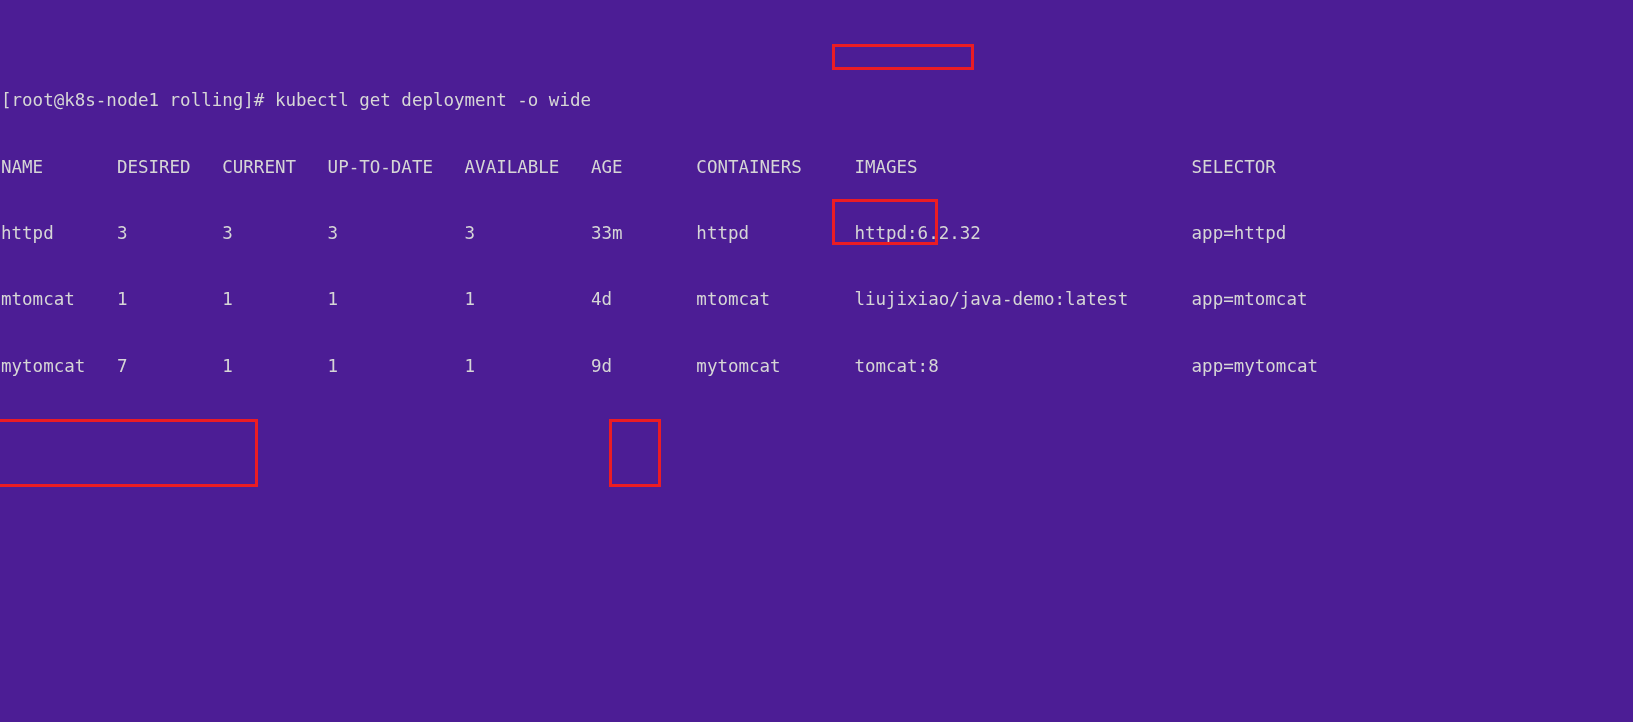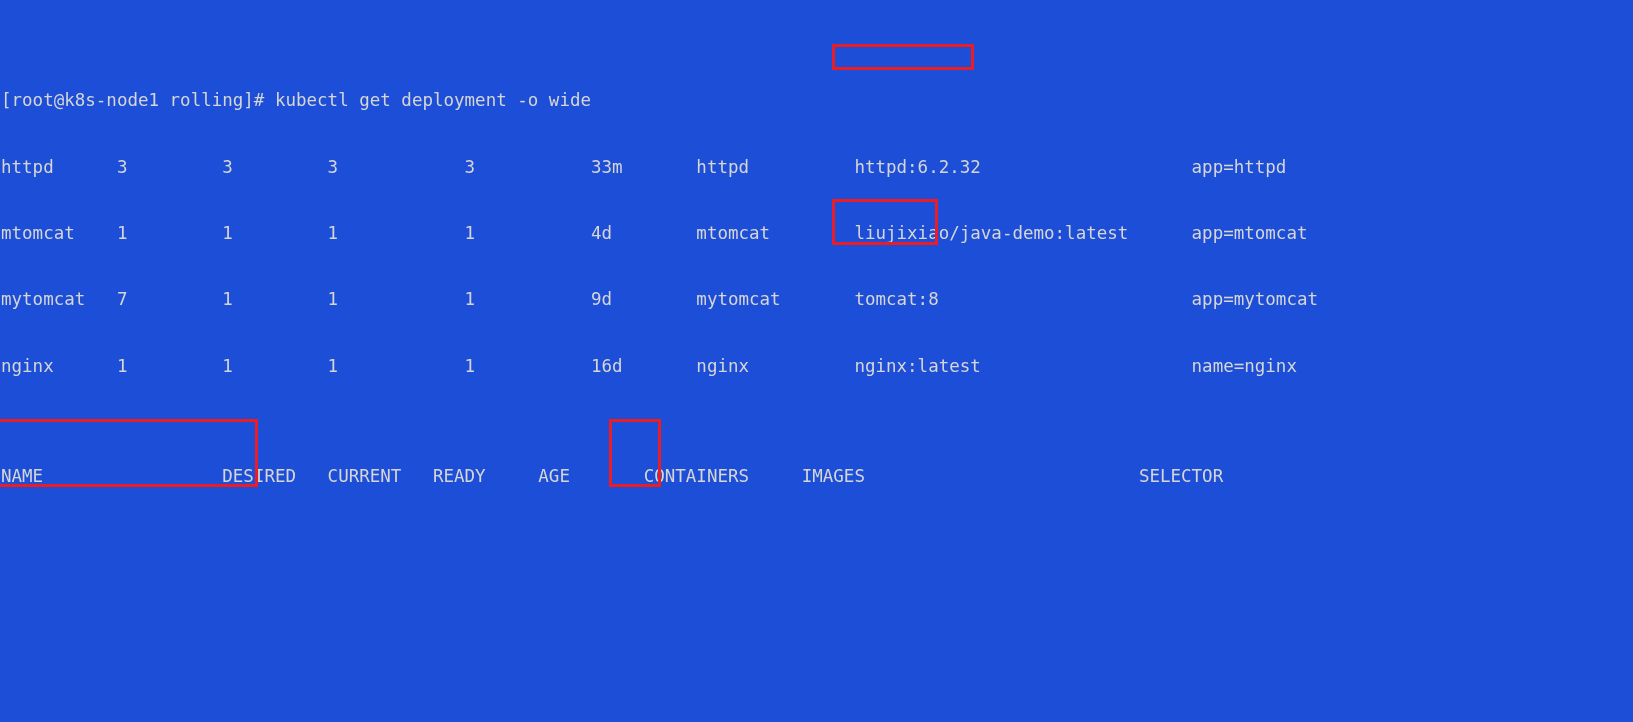--- a/index.html
+++ b/index.html
@@ -5,21 +5,21 @@
 <style>
   html, body {
     margin: 0;
     padding: 0;
     background: #000000;
   }
   #terminal {
     position: relative;
     width: 1633px;
     height: 722px;
-    background: #1d4ed8;
+    background: #4c1d95;
     overflow: hidden;
     font-family: "DejaVu Sans Mono", "Liberation Mono", monospace;
     font-size: 17.5px;
     line-height: 22.1px;
     color: #d6d6d6;
     letter-spacing: 0px;
     -webkit-font-smoothing: none;
   }
   .screen {
     position: absolute;
@@ -49,27 +49,26 @@
 </style>
 </head>
 <body>
 
 <div id="terminal">
 
   <div class="screen">
 
     
     <span class="line prompt-line">[root@k8s-node1 rolling]# kubectl get deployment -o wide</span>
+    <span class="line">NAME       DESIRED   CURRENT   UP-TO-DATE   AVAILABLE   AGE       CONTAINERS     IMAGES                          SELECTOR</span>
     <span class="line">httpd      3         3         3            3           33m       httpd          httpd:6.2.32                    app=httpd</span>
     <span class="line">mtomcat    1         1         1            1           4d        mtomcat        liujixiao/java-demo:latest      app=mtomcat</span>
     <span class="line">mytomcat   7         1         1            1           9d        mytomcat       tomcat:8                        app=mytomcat</span>
-    <span class="line">nginx      1         1         1            1           16d       nginx          nginx:latest                    name=nginx</span>
 
     
-    <span class="line">NAME                 DESIRED   CURRENT   READY     AGE       CONTAINERS     IMAGES                          SELECTOR</span>
     
     
     
     
     
     
     
     
 
     

